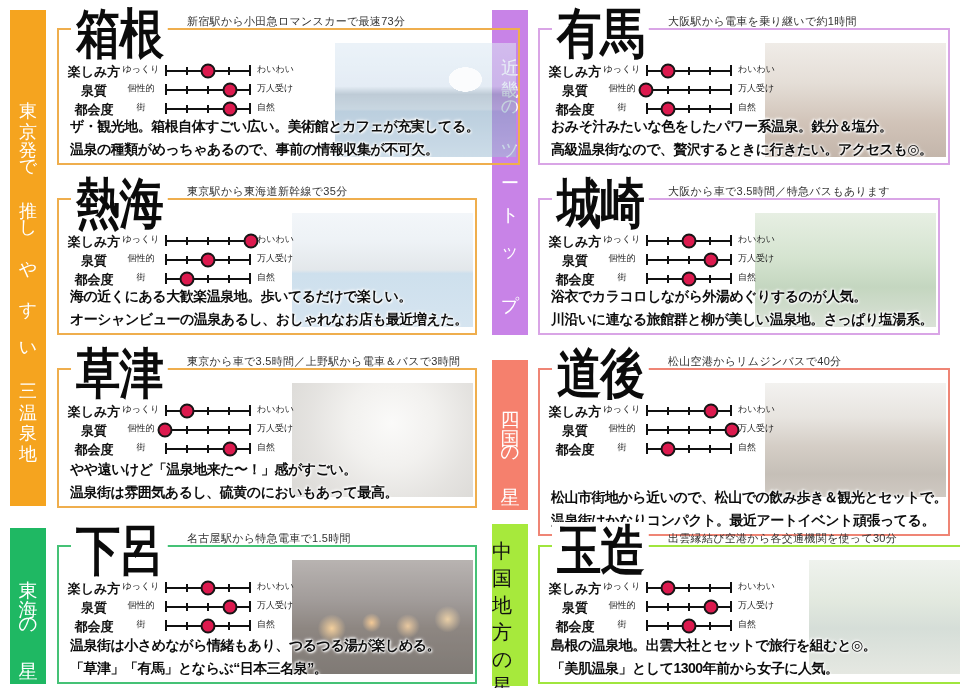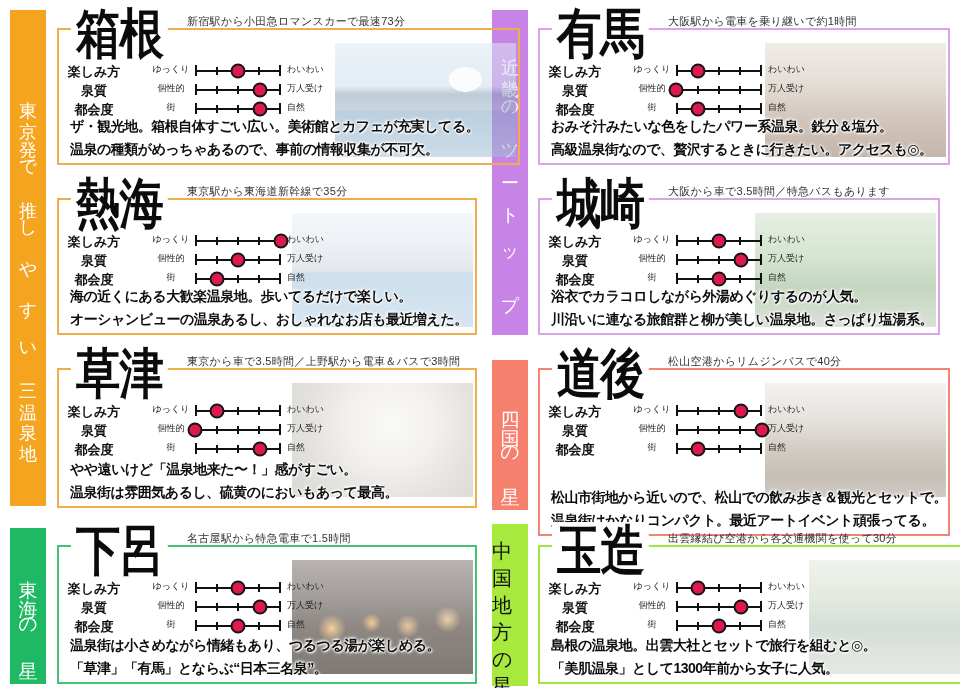--- a/index.html
+++ b/index.html
@@ -46,21 +46,21 @@
      radial-gradient(circle at 86% 52%,rgba(255,210,140,.8) 0%,rgba(255,210,140,0) 8%),
      linear-gradient(180deg,#9b9491 0%,#7b7370 35%,#5e544d 60%,#4a423b 100%);}
   .ph-arima{background:linear-gradient(180deg,#e3dcd4 0%,#cfc3b6 35%,#ab927e 70%,#937a66 100%);}
   .ph-kinosaki{background:linear-gradient(180deg,#d3e2cc 0%,#b2cda9 40%,#94b58c 65%,#bcc9b6 100%);}
   .ph-dogo{background:linear-gradient(180deg,#e9e7e3 0%,#d4cec6 30%,#b2a698 55%,#978b7d 80%,#a89d90 100%);}
   .ph-tama{background:linear-gradient(180deg,#e2e8df 0%,#cbd7c5 35%,#b4c3b8 60%,#d0d5ca 100%);}
 
   .sliders{position:absolute;top:33px;left:8px;z-index:2;}
   .srow{display:flex;align-items:flex-start;height:19px;}
   .slabel{width:54px;text-align:center;font-size:13px;font-weight:bold;white-space:nowrap;color:#111;}
-  .smin{width:40px;text-align:center;font-size:9px;color:#222;white-space:nowrap;margin-left:30px;}
+  .smin{width:40px;text-align:center;font-size:9px;color:#222;white-space:nowrap;}
   .track{position:relative;width:86px;height:15px;margin:0 4px;
      background-image:
        linear-gradient(#111,#111),
        linear-gradient(#111,#111),linear-gradient(#111,#111),linear-gradient(#111,#111),
        linear-gradient(#111,#111),linear-gradient(#111,#111);
      background-repeat:no-repeat;
      background-size:100% 2px,2px 11px,2px 8px,2px 8px,2px 8px,2px 11px;
      background-position:0 50%,0% 50%,25% 50%,50% 50%,75% 50%,100% 50%;}
   .dot{position:absolute;top:50%;left:50%;width:15px;height:15px;box-sizing:border-box;
        border-radius:50%;background:#DC1A4E;border:2.5px solid #151515;transform:translate(-50%,-50%);}

